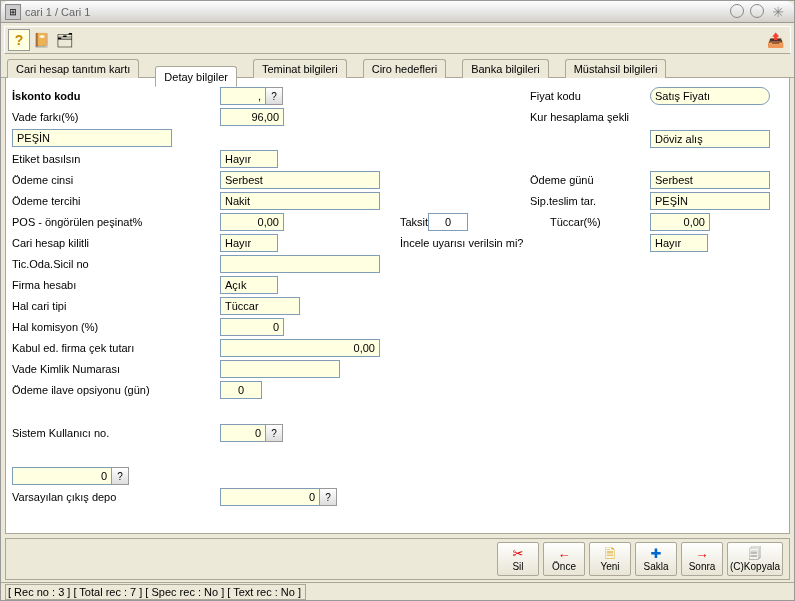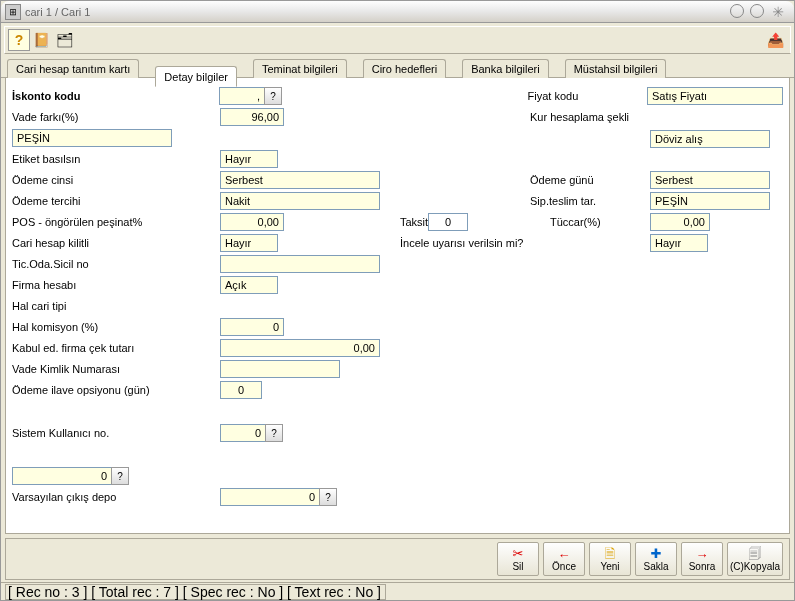--- a/index.html
+++ b/index.html
@@ -170,21 +170,21 @@
   .action-btn .icon { font-size: 13px; line-height:1; }
   .action-btn:last-child{width:56px;}
 
   .statusbar {
     height: 18px;
     border-top: 1px solid #aca899;
     background: #ece9d8;
     display: flex;
     align-items: center;
     padding: 0 4px;
-    font-size: 14px;
+    font-size: 11px;
     text-align: right;
   }
   .status-cell{
     border:1px solid #aca899;
     padding:1px 4px 1px 2px;
     height:16px;
     display:flex;align-items:center;
     background:#ece9d8;
   }
 </style>
@@ -224,21 +224,21 @@
 
     <div class="row">
       <div class="label-col"><span class="label bold">İskonto kodu</span></div>
       <div class="val-col1">
         <input class="input right" style="width: 46px;" value=",">
         <button class="lookup-btn">?</button>
       </div>
       <div class="mid-col"></div>
       <div class="label-col2"><span class="label">Fiyat kodu</span></div>
       <div class="val-col2">
-          <input class="input" style="width: 136px;" value="Satış Fiyatı">
+          <input class="input" style="width: 120px; border-radius: 9px;" value="Satış Fiyatı">
         </div>
     </div>
 
     <div class="row">
       <div class="label-col"><span class="label">Vade farkı(%)</span></div>
       <div class="val-col1">
           <input class="input right" style="width: 64px;" value="96,00">
         </div>
       <div class="mid-col"></div>
       <div class="label-col2"><span class="label">Kur hesaplama şekli</span></div>
@@ -322,20 +322,23 @@
 
     <div class="row">
       <div class="label-col"><span class="label">Firma hesabı</span></div>
       <div class="val-col1">
           <input class="input" style="width: 58px;" value="Açık">
         </div>
     </div>
 
     <div class="row">
       <div class="label-col"><span class="label">Hal cari tipi</span></div>
+      <div class="val-col1">
+          <input class="input" style="width: 80px;" value="Tüccar">
+        </div>
     </div>
 
     <div class="row">
       <div class="label-col"><span class="label">Hal komisyon (%)</span></div>
       <div class="val-col1">
           <input class="input right" style="width: 64px;" value="0">
         </div>
     </div>
 
     <div class="row">

